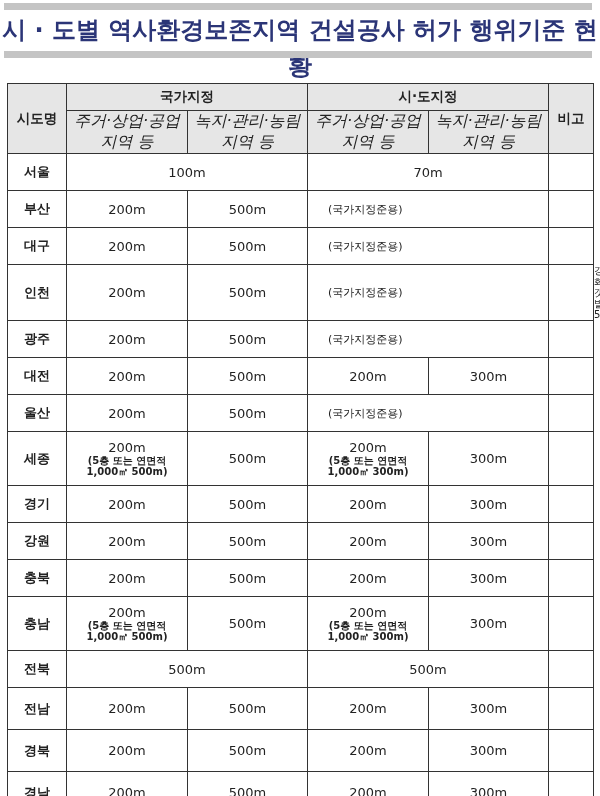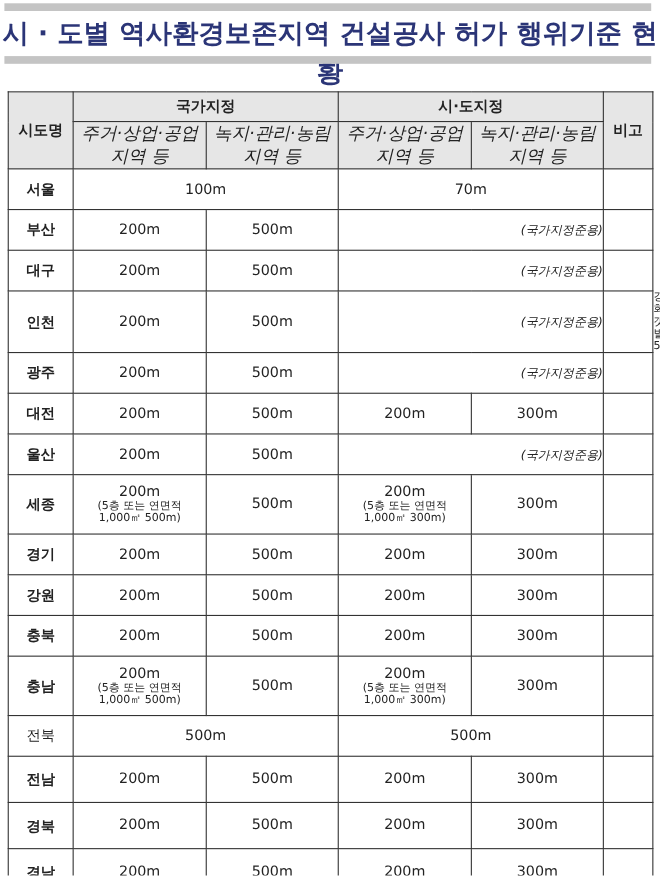--- a/index.html
+++ b/index.html
@@ -10,24 +10,24 @@
   .title{position:absolute;left:0;top:12px;width:600px;text-align:center;font-size:24px;font-weight:bold;color:#2b3577;letter-spacing:0px;line-height:36px;}
   table{position:absolute;left:7px;top:83px;width:586px;border-collapse:collapse;table-layout:fixed;}
   td,th{border:1.5px solid #333;text-align:center;vertical-align:middle;padding:0;font-size:13px;font-weight:normal;}
   th{background:#e6e6e6;}
   th.main{font-weight:bold;font-size:13.5px;}
   th.sub{font-size:16px;height:24px;font-style:italic;}
   tr.h1 th{height:26px;}
   tr.r td{height:36px;}
   tr.tall td{height:53px;}
   .region{font-size:13px;font-weight:bold;}
-  .region.bold{font-weight:normal;text-align:center;}
-  .note{font-size:10px;line-height:11px;}
+  .region.bold{font-weight:bold;text-align:center;}
+  .note{font-size:10px;line-height:11px;font-weight:bold;}
   .val{font-size:13px;line-height:15px;text-align:center;}
-  .left{text-align:right;padding-left:20px;font-size:11px;font-style:italic;}
+  .left{text-align:left;padding-left:20px;font-size:11px;}
   .remark{font-size:10px;line-height:11px;padding-left:45px;}
 </style>
 </head>
 <body>
 
 <div class="bar top"></div>
 <div class="title">시 · 도별 역사환경보존지역 건설공사 허가 행위기준 현황</div>
 <div class="bar bot"></div>
 
 <table>

